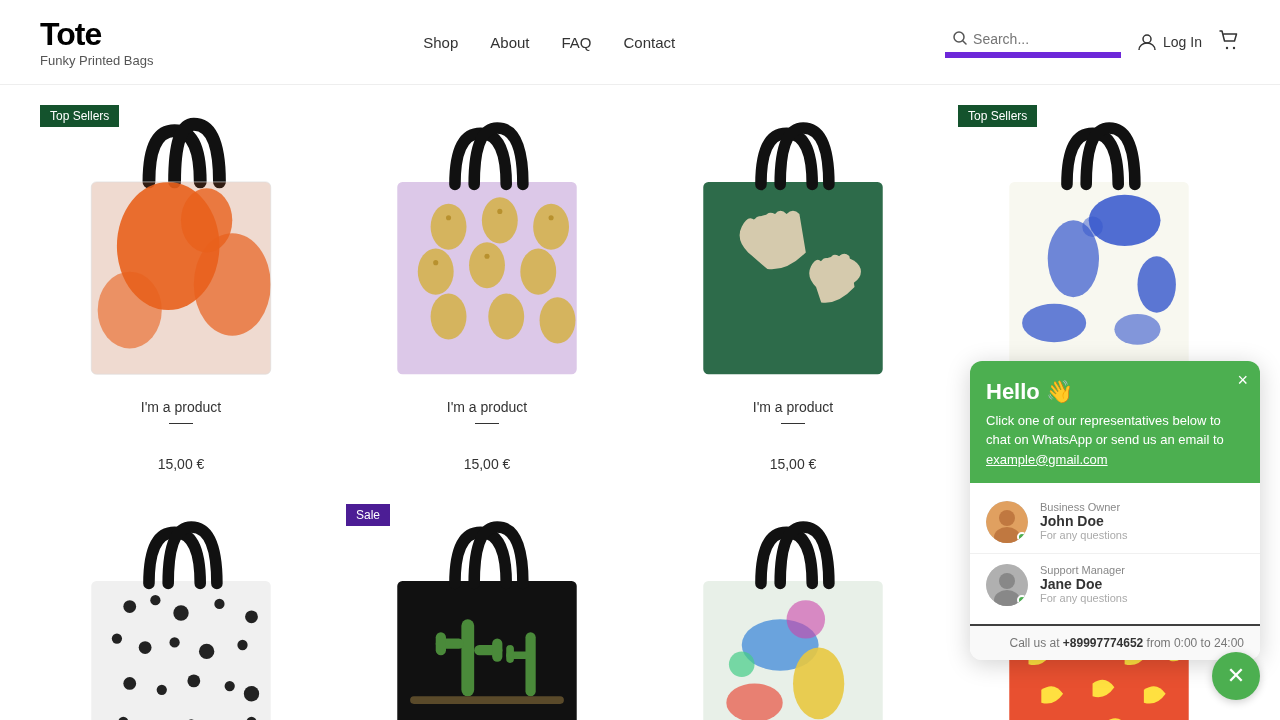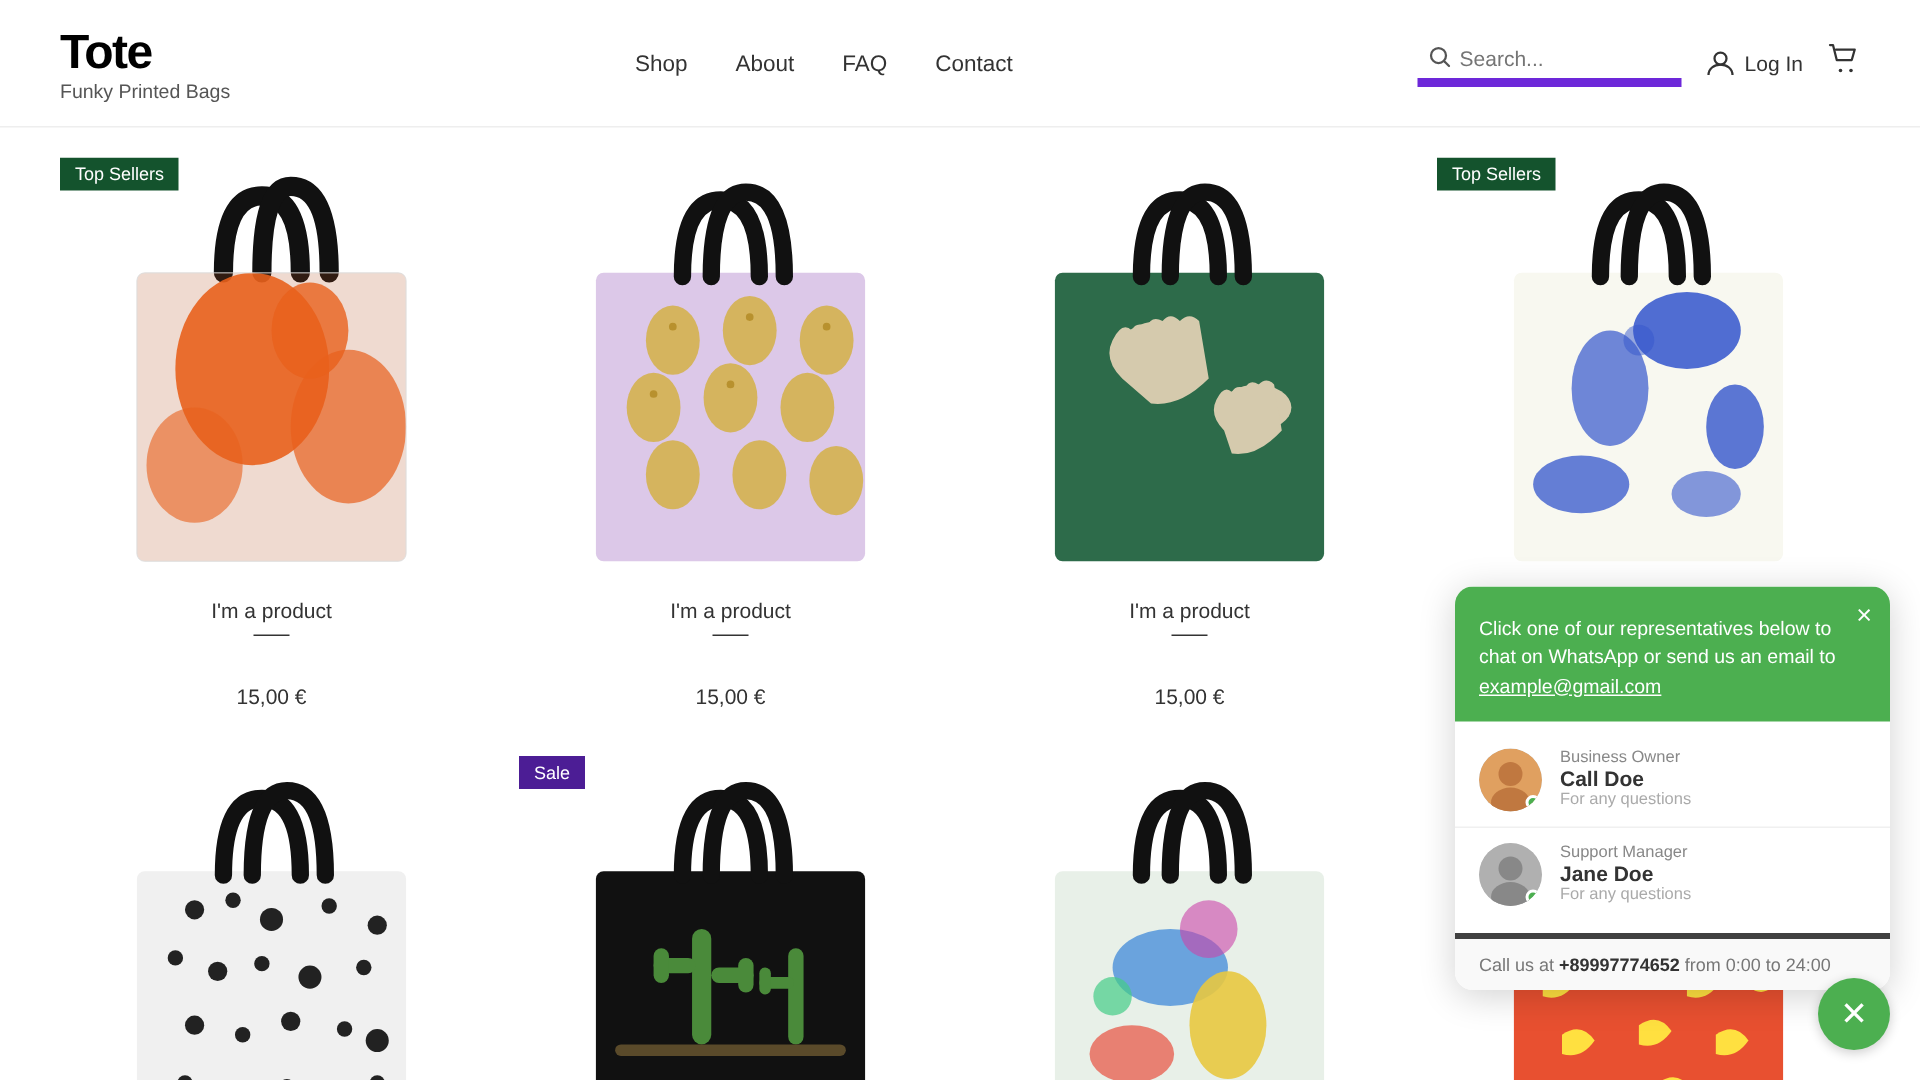--- a/index.html
+++ b/index.html
@@ -197,22 +197,22 @@
     }
     .agent-info { display: flex; flex-direction: column; }
     .agent-role { font-size: 11px; color: #888; }
     .agent-name { font-size: 14px; font-weight: 700; color: #333; }
     .agent-desc { font-size: 11px; color: #aaa; }
     .chat-footer {
       background: #f9f9f9;
       padding: 10px 16px;
       font-size: 12px;
       color: #777;
-      text-align: left;
-      border-top: 4px solid #404040;
+      text-align: right;
+      border-top: 2px solid #404040;
     }
     .chat-phone-link { color: #333; font-weight: 600; }
 
     
     .chat-toggle-btn {
       position: fixed;
       bottom: 20px;
       right: 20px;
       width: 48px;
       height: 48px;
@@ -483,40 +483,41 @@
       </div>
 
     </div>
   </div>
 
 </main>
 
 <div class="chat-widget">
   <div class="chat-header">
     <button class="chat-close-btn">×</button>
+    <div class="chat-hello">Hello 👋</div>
     <div class="chat-description">
       <span>Click one of our representatives below to chat on WhatsApp or send us an email to</span>
       <a class="chat-email-link">example@gmail.com</a>
     </div>
   </div>
 
   <div class="chat-agents">
 
     <div class="chat-agent">
       <div class="agent-avatar">
         <svg viewBox="0 0 42 42" xmlns="http://www.w3.org/2000/svg">
           <circle cx="21" cy="21" r="21" fill="#e0a060"></circle>
           <circle cx="21" cy="17" r="8" fill="#c07840"></circle>
           <ellipse cx="21" cy="36" rx="13" ry="10" fill="#c07840"></ellipse>
         </svg>
         <div class="online-dot"></div>
       </div>
       <div class="agent-info">
         <span class="agent-role">Business Owner</span>
-        <span class="agent-name">Call Doe</span>
+        <span class="agent-name">John Doe</span>
         <span class="agent-desc">For any questions</span>
       </div>
     </div>
 
     <div class="chat-agent">
       <div class="agent-avatar">
         <svg viewBox="0 0 42 42" xmlns="http://www.w3.org/2000/svg">
           <circle cx="21" cy="21" r="21" fill="#b0b0b0"></circle>
           <circle cx="21" cy="17" r="8" fill="#888"></circle>
           <ellipse cx="21" cy="36" rx="13" ry="10" fill="#888"></ellipse>

